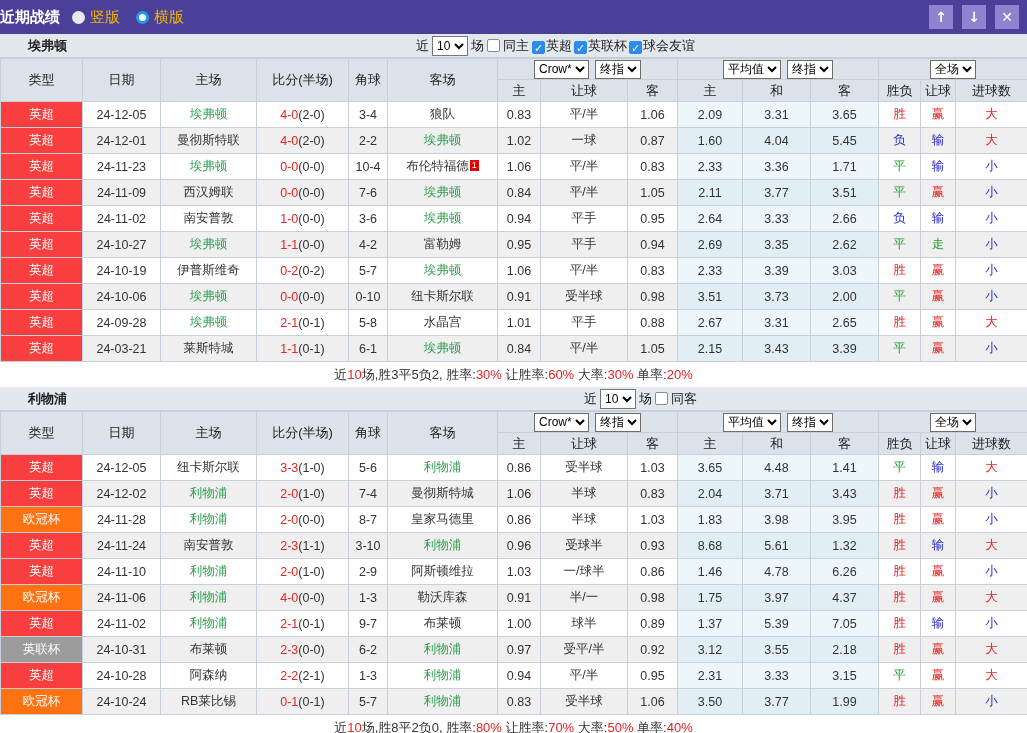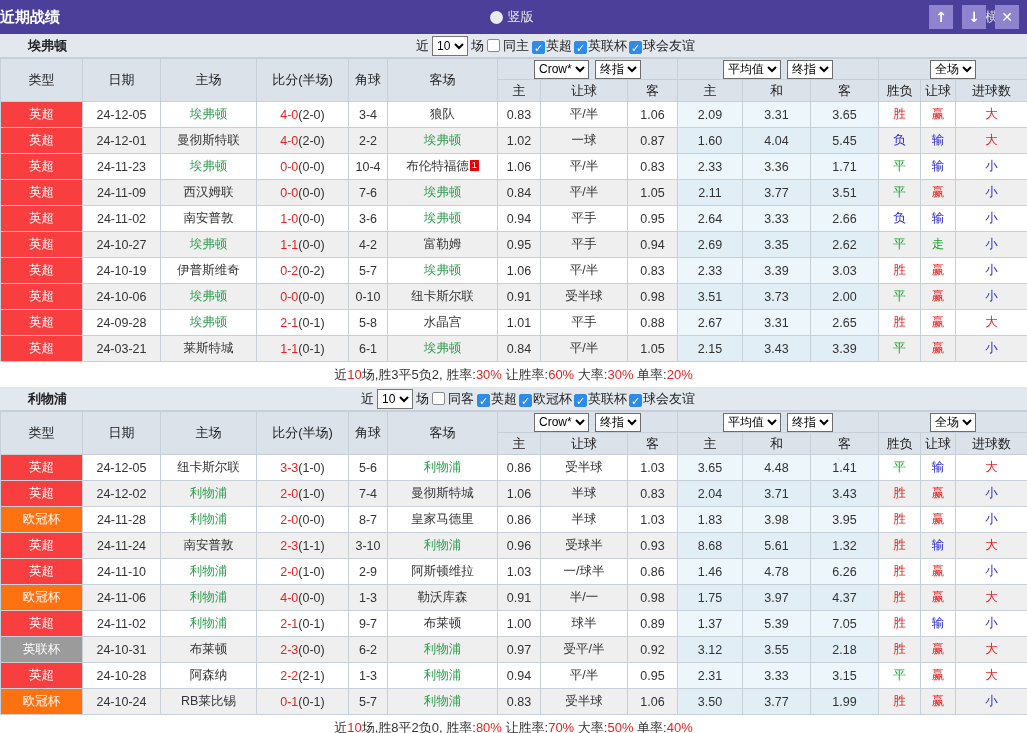--- a/index.html
+++ b/index.html
@@ -6,24 +6,24 @@
   html, body { margin: 0; padding: 0; }
   body {
     width: 1027px; height: 733px; overflow: hidden;
     font-family: "Liberation Sans", "DejaVu Sans", sans-serif;
     font-size: 13px; color: #333; background: #fff;
   }
 
   
   .titlebar {
     height: 34px; background: #4c3f99; position: relative;
-    display: flex; align-items: center; justify-content: space-between;
+    display: flex; align-items: center; justify-content: flex-start;
   }
   .title { color: #fff; font-weight: bold; font-size: 15px; margin-right: 12px; }
-  .radio-wrap { display: inline-flex; align-items: center; margin-right: 16px; color: #e5e5e5; font-size: 13px; cursor: pointer; }
+  .radio-wrap { display: inline-flex; align-items: center; margin-right: 16px; color: #eab308; font-size: 15px; cursor: pointer; }
   .rd { display: inline-block; border-radius: 50%; margin-right: 5px; }
   .rd-plain { width: 13px; height: 13px; background: #e9e9f2; }
   .rd-sel { width: 13px; height: 13px; background: #fff; border: 3px solid #1e9be8; }
   .tb-btns { position: absolute; right: 8px; top: 5px; display: flex; gap: 9px; }
   .tb-btn {
     width: 24px; height: 24px; background: #8f82cf; border: 0; color: #fff;
     font-weight: bold; font-size: 14px; line-height: 24px; text-align: center;
     padding: 0; cursor: pointer; font-family: "DejaVu Sans", sans-serif;
   }
 
@@ -339,21 +339,20 @@
 <div class="band">
   <span class="team">利物浦</span>
   <span class="controls">
     <span>近</span>
     <select class="count-select">
       <option>10</option>
     </select>
     <span>场</span>
     <span class="cb"></span>
     <span>同客</span>
-    <span id="leagues-1"><span class="cb on">✓</span><span class="cb-label">英超</span><span class="cb on">✓</span><span class="cb-label">欧冠杯</span><span class="cb on">✓</span><span class="cb-label">英联杯</span><span class="cb on">✓</span><span class="cb-label">球会友谊</span></span>
   </span>
 </div>
 
 <table class="grid">
   <colgroup>
     <col style="width:82px">
       <col style="width:78px">
       <col style="width:96px">
       <col style="width:92px">
       <col style="width:39px">

